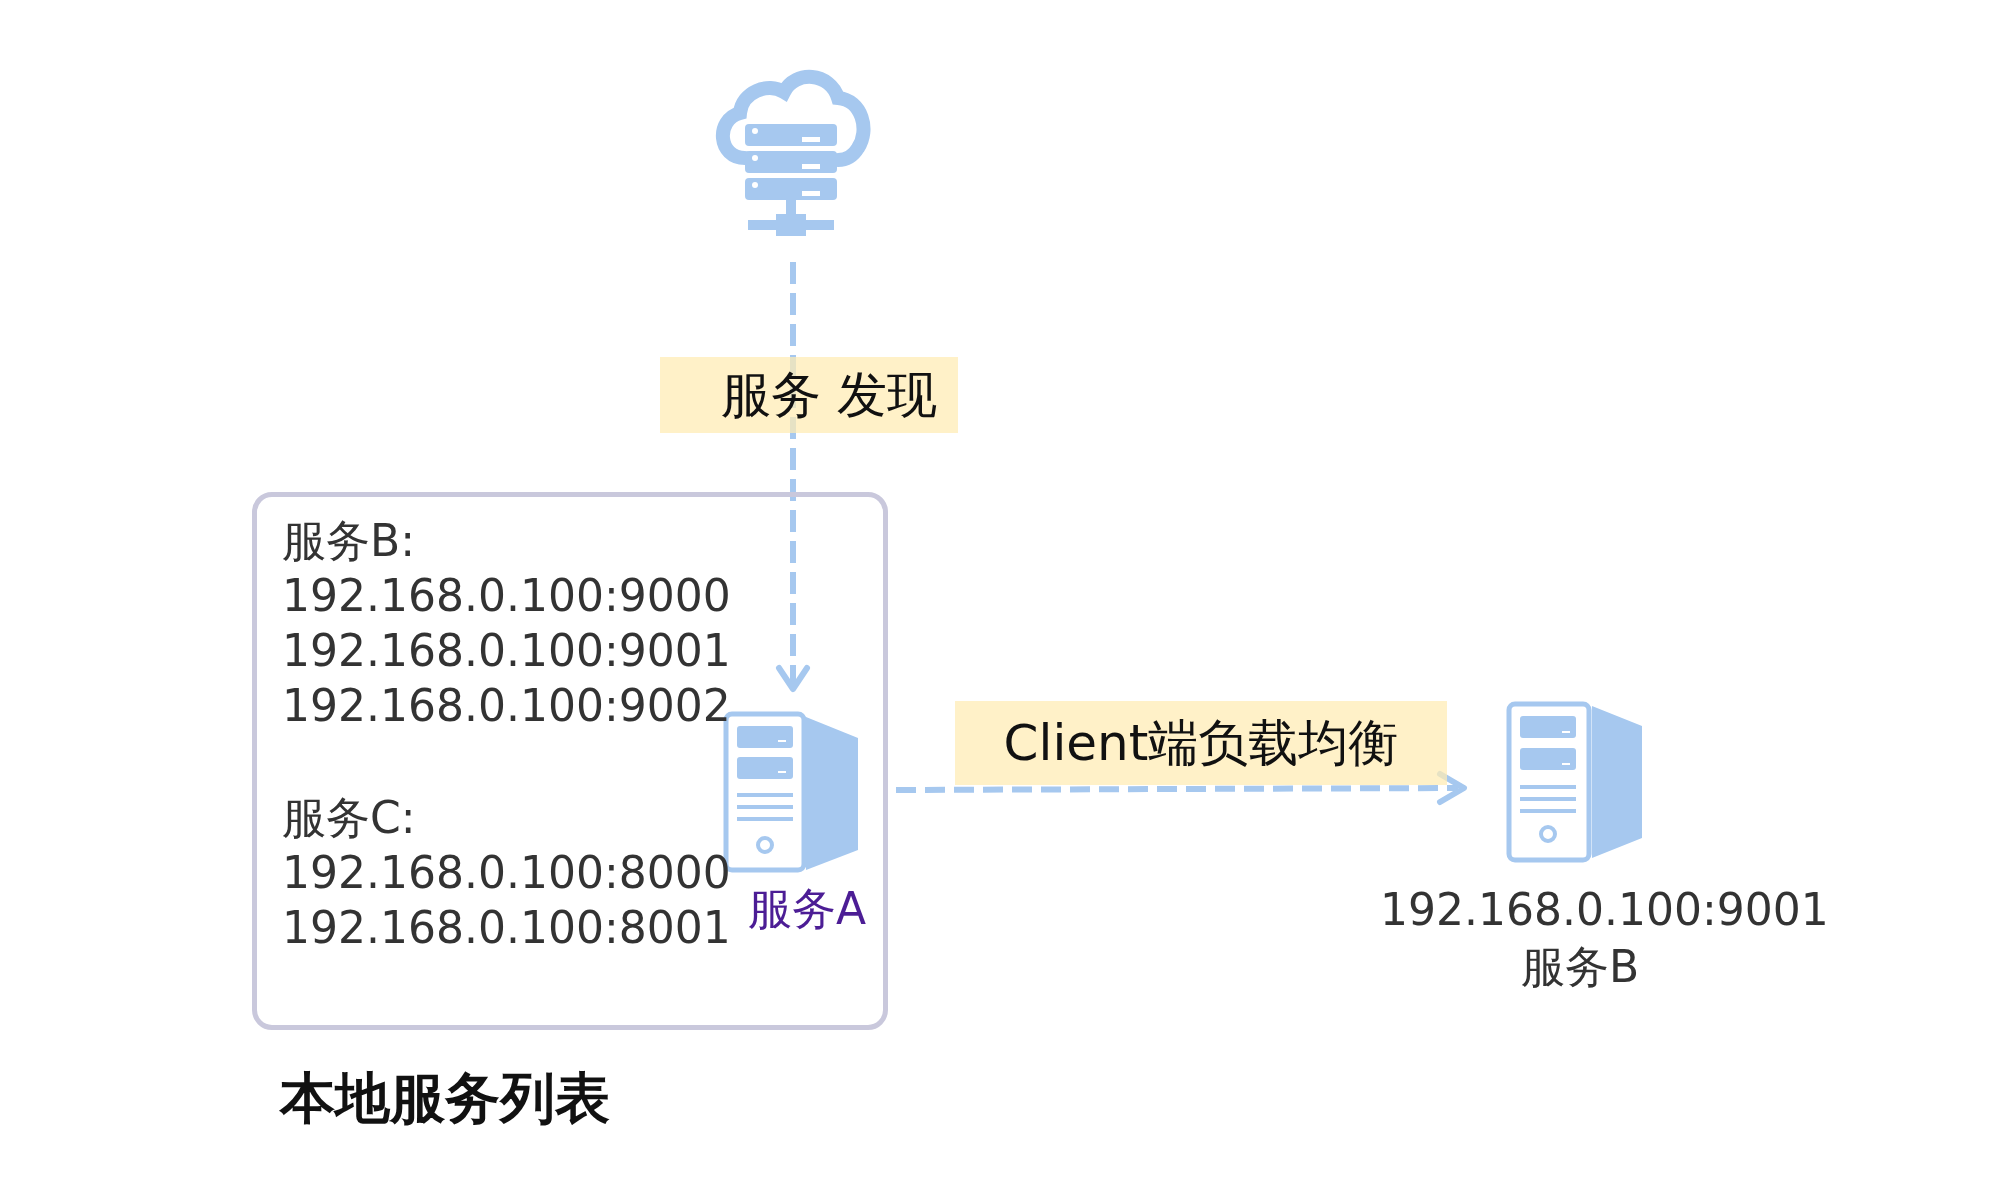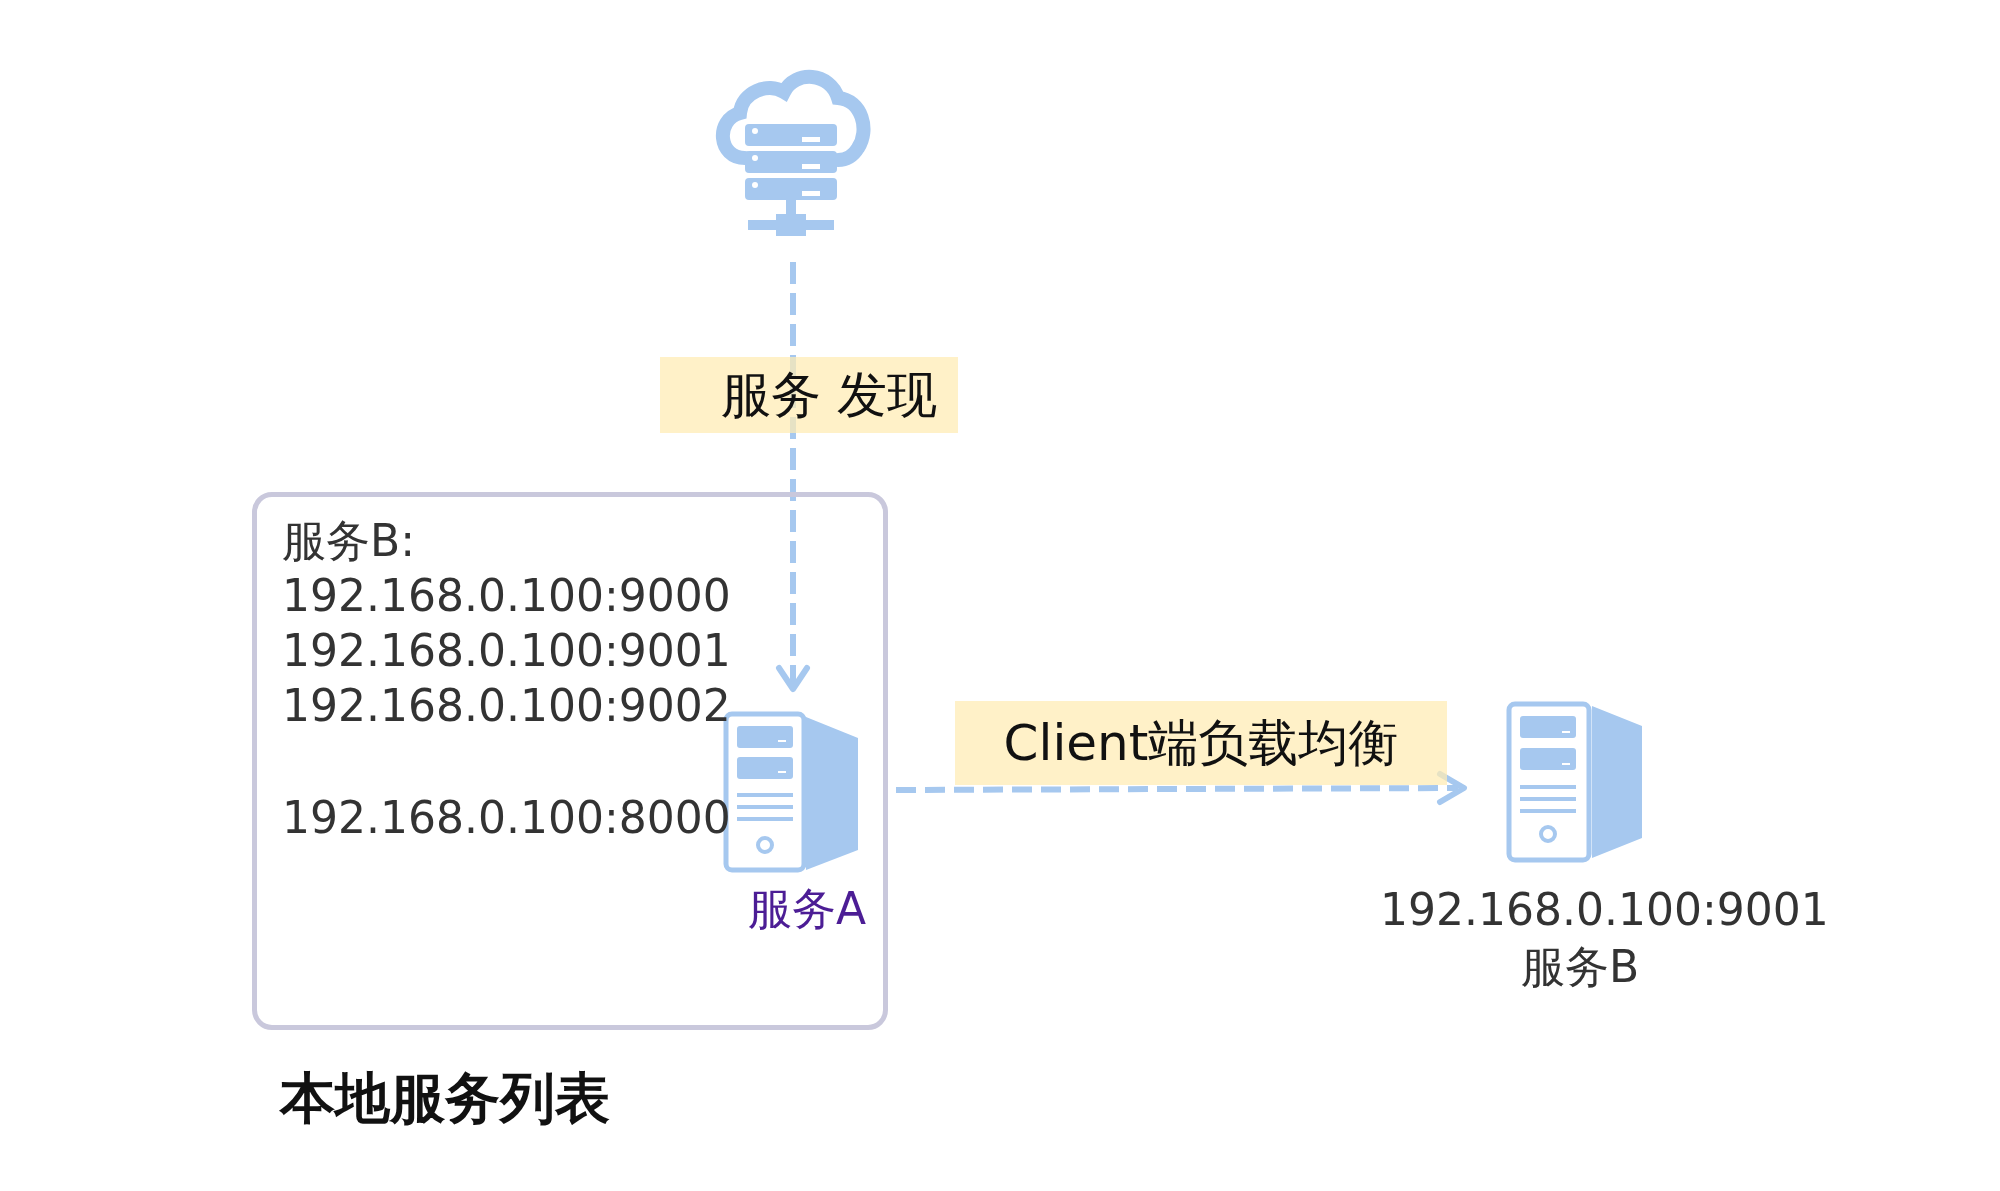--- a/index.html
+++ b/index.html
@@ -82,21 +82,23 @@
 <div id="client-label" class="label-box">Client端负载均衡</div>
 
 <div id="group-b" class="list-text">
   <div>服务B:</div>
   <div>192.168.0.100:9000</div>
   <div>192.168.0.100:9001</div>
   <div>192.168.0.100:9002</div>
 </div>
 
 <div id="group-c" class="list-text">
+  <div>服务C:</div>
   <div>192.168.0.100:8000</div>
+  <div>192.168.0.100:8001</div>
 </div>
 
 <div id="service-a-label" class="abs">服务A</div>
 
 <div id="list-caption" class="abs">本地服务列表</div>
 
 <div id="service-b-addr" class="abs">192.168.0.100:9001</div>
 <div id="service-b-label" class="abs">服务B</div>
 
 </body></html>

